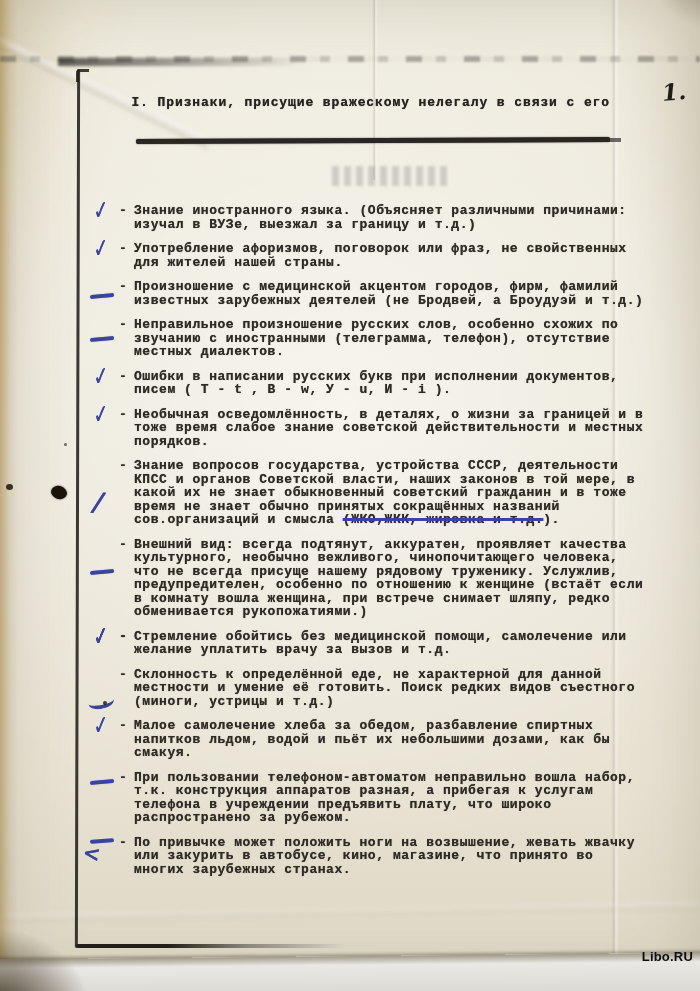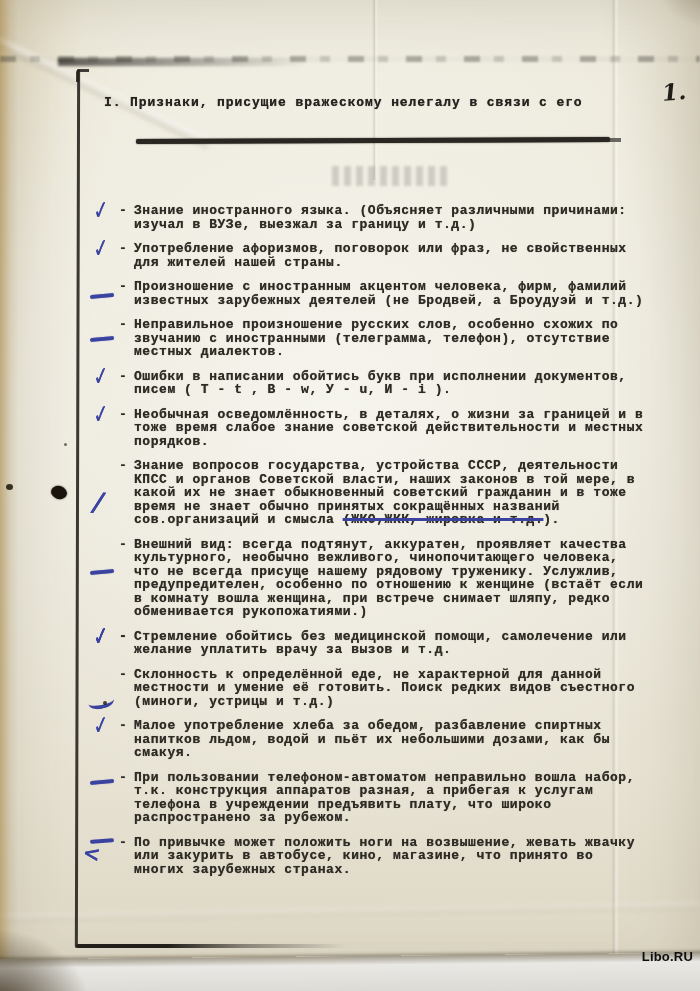--- a/index.html
+++ b/index.html
@@ -45,21 +45,21 @@
   .hole-small{left:6px;top:484px;width:7px;height:6px;opacity:.85;}
   .speck1{left:103px;top:701px;width:4px;height:4px;opacity:.8;}
   .speck2{left:64px;top:443px;width:3px;height:3px;opacity:.6;}
   
   .frame-left{position:absolute;left:76px;top:69px;width:3px;height:879px;background:#221f1a;border-radius:2px;opacity:.88;transform:rotate(.15deg);}
   .frame-bottom{position:absolute;left:76px;top:944px;width:270px;height:4px;border-radius:3px;
     background:linear-gradient(90deg,#221f1a 0 34%, rgba(34,31,26,.45) 62%, rgba(34,31,26,0) 100%);}
   .frame-corner{position:absolute;left:76px;top:69px;width:10px;height:10px;border-left:3px solid #221f1a;border-top:3px solid #221f1a;border-top-left-radius:4px;opacity:.85;}
   
   .page-number{position:absolute;right:14px;top:78px;font:italic 700 23px "DejaVu Serif", serif;color:#201d19;transform:rotate(-5deg);}
-  .doc-title{position:absolute;left:104px;top:94px;width:506px;text-align:left;
+  .doc-title{position:absolute;left:104px;top:94px;width:506px;text-align:right;
     font:700 13px/17.5px "Liberation Mono", monospace;letter-spacing:.9px;color:#262420;
     text-shadow:0 0 .7px rgba(25,23,20,.8);}
   .title-underline{position:absolute;left:136px;top:138px;width:474px;height:5px;background:#2a2621;
     transform:rotate(-.25deg);border-radius:2px;box-shadow:0 0 1.5px rgba(20,18,15,.8);}
   .signs-list{position:absolute;left:134px;top:204px;width:512px;}
   .item{position:relative;margin-bottom:11px;font:700 13px/13.5px "Liberation Mono", monospace;
     letter-spacing:.55px;color:#2e2b25;text-shadow:0 0 .7px rgba(35,32,27,.75);}
   .item .bullet{position:absolute;left:-15px;top:0;}
   .item .mark{position:absolute;display:block;color:#3b43a1;text-shadow:0 0 .5px rgba(59,67,161,.8);}
   .mark-check{left:-44px;top:-7px;font:700 26px/26px "DejaVu Sans", sans-serif;transform:scaleX(.72) rotate(-7deg);}
@@ -100,30 +100,30 @@
   <div class="page-number">1.</div>
 
   <div class="doc-title">
     <div>I. Признаки, присущие вражескому нелегалу в связи с его</div>
   </div>
   <div class="title-underline"></div>
 
   <div class="signs-list">
       <div class="item"><span class="mark mark-check">✓</span><span class="bullet">-</span><span class="txt">Знание иностранного языка. (Объясняет различными причинами: изучал в ВУЗе, выезжал за границу и т.д.)</span></div>
       <div class="item"><span class="mark mark-check">✓</span><span class="bullet">-</span><span class="txt">Употребление афоризмов, поговорок или фраз, не свойственных для жителей нашей страны.</span></div>
-      <div class="item"><span class="mark mark-dash"></span><span class="bullet">-</span><span class="txt">Произношение с иностранным акцентом человека, фирм, фамилий известных зарубежных деятелей (не Бродвей, а Броудуэй и т.д.)</span></div>
+      <div class="item"><span class="mark mark-dash"></span><span class="bullet">-</span><span class="txt">Произношение с медицинской акцентом городов, фирм, фамилий известных зарубежных деятелей (не Бродвей, а Броудуэй и т.д.)</span></div>
       <div class="item"><span class="mark mark-dash"></span><span class="bullet">-</span><span class="txt">Неправильное произношение русских слов, особенно схожих по звучанию с иностранными (телеграмма, телефон), отсутствие местных диалектов.</span></div>
-      <div class="item"><span class="mark mark-check">✓</span><span class="bullet">-</span><span class="txt">Ошибки в написании обойтись букв при исполнении документов, писем ( Т - t , В - w, У - u,  И - i ).</span></div>
+      <div class="item"><span class="mark mark-check">✓</span><span class="bullet">-</span><span class="txt">Ошибки в написании русских букв при исполнении документов, писем ( Т - t , В - w, У - u,  И - i ).</span></div>
       <div class="item"><span class="mark mark-check">✓</span><span class="bullet">-</span><span class="txt">Необычная осведомлённость, в деталях, о жизни за границей и в тоже время слабое знание советской действительности и местных порядков.</span></div>
       <div class="item"><span class="mark mark-slash">/</span><span class="bullet">-</span><span class="txt">Знание вопросов государства, устройства СССР, деятельности КПСС и органов Советской власти, наших законов в той мере, в какой их не знает обыкновенный советский гражданин и в тоже время не знает обычно принятых сокращённых названий сов.организаций и смысла <span class="struck">(ЖКО,ЖКК, жировка и т.д.</span>).</span></div>
       <div class="item"><span class="mark mark-dash"></span><span class="bullet">-</span><span class="txt">Внешний вид: всегда подтянут, аккуратен, проявляет качества культурного, необычно вежливого, чинопочитающего человека, что не всегда присуще нашему рядовому труженику. Услужлив, предупредителен, особенно по отношению к женщине (встаёт если в комнату вошла женщина, при встрече снимает шляпу, редко обменивается рукопожатиями.)</span></div>
       <div class="item"><span class="mark mark-check">✓</span><span class="bullet">-</span></div>
       <div class="item"><span class="mark mark-check">✓</span><span class="bullet">-</span><span class="txt">Стремление обойтись без медицинской помощи, самолечение или желание уплатить врачу за вызов и т.д.</span></div>
       <div class="item"><span class="mark mark-tilde"></span><span class="bullet">-</span><span class="txt">Склонность к определённой еде, не характерной для данной местности и умение её готовить. Поиск редких видов съестного (миноги, устрицы и т.д.)</span></div>
-      <div class="item"><span class="mark mark-check">✓</span><span class="bullet">-</span><span class="txt">Малое употребление хлеба за обедом, разбавление спиртных напитков льдом, водой и пьёт их небольшими дозами, как бы смакуя.</span></div>
+      <div class="item"><span class="mark mark-check">✓</span><span class="bullet">-</span><span class="txt">Малое самолечение хлеба за обедом, разбавление спиртных напитков льдом, водой и пьёт их небольшими дозами, как бы смакуя.</span></div>
       <div class="item"><span class="mark mark-dash"></span><span class="bullet">-</span><span class="txt">При пользовании телефоном-автоматом неправильно вошла набор, т.к. конструкция аппаратов разная, а прибегая к услугам телефона в учреждении предъявить плату, что широко распространено за рубежом.</span></div>
       <div class="item"><span class="mark mark-dash-arrow"></span><span class="bullet">-</span><span class="txt">По привычке может положить ноги на возвышение, жевать жвачку или закурить в автобусе, кино, магазине, что принято во многих зарубежных странах.</span></div>
     </div>
 
   <div class="punch-hole hole-big"></div>
   <div class="punch-hole hole-small"></div>
   <div class="punch-hole speck1"></div>
   <div class="punch-hole speck2"></div>
 
   <div class="below-surface"></div>

